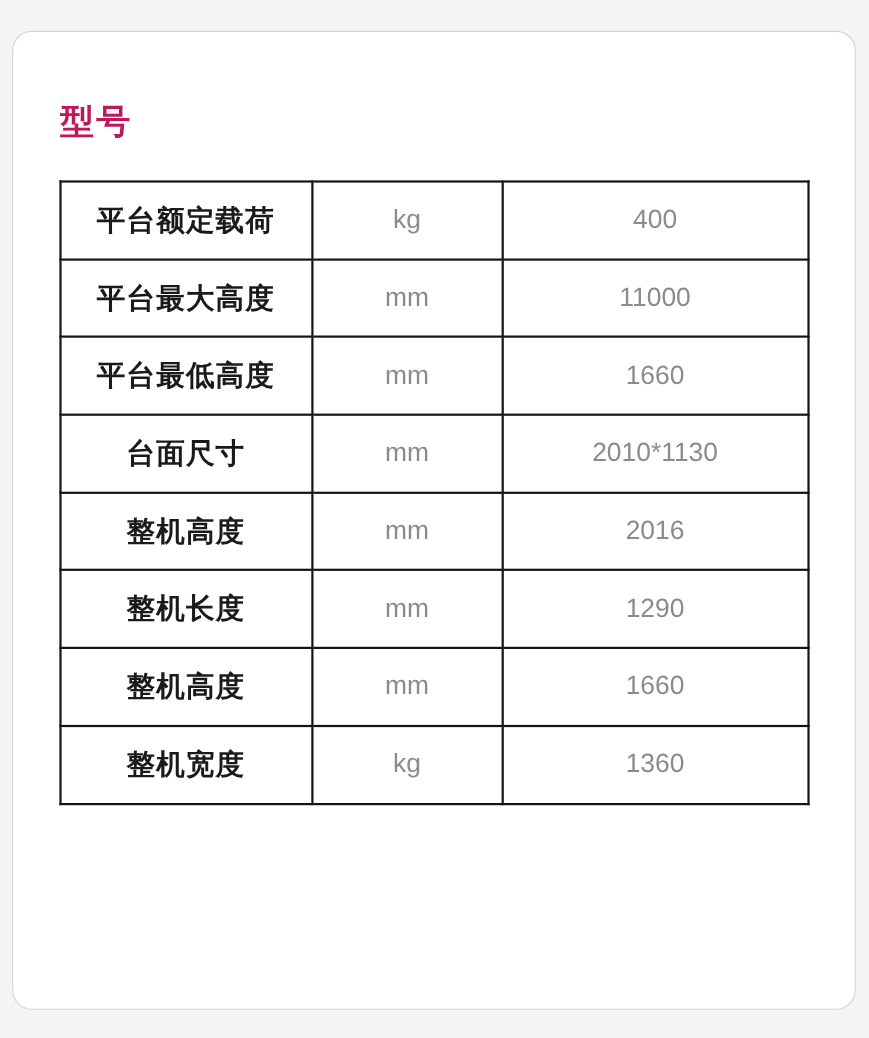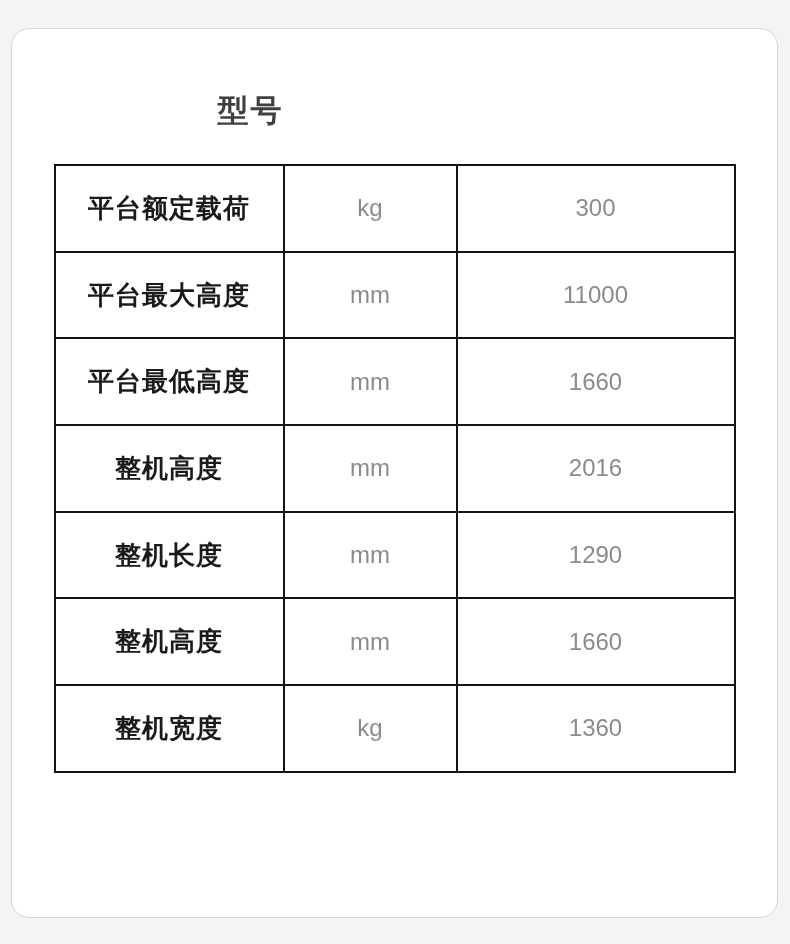--- a/index.html
+++ b/index.html
@@ -29,42 +29,42 @@
     display: grid;
     grid-template-columns: 229px 173px 278px;
     width: 680px;
     margin: 0 auto;
     height: 135px;
     box-sizing: border-box;
     padding-top: 28px;
     align-items: center;
   }
   .h-cell {
-    text-align: right;
+    text-align: left;
     font-weight: bold;
     font-size: 31px;
-    color: #404040;
+    color: #be185d;
     letter-spacing: 2px;
   }
   .h-cell.model-value {
     font-size: 32px;
     letter-spacing: 0.5px;
   }
   table.spec-table {
     width: 680px;
     margin: 0 auto;
     border-collapse: collapse;
     table-layout: fixed;
   }
   table.spec-table td {
     border: 2px solid #141414;
     height: 68.7px;
     text-align: center;
     vertical-align: middle;
-    padding: 8px;
+    padding: 0;
   }
   td.label-cell {
     font-weight: bold;
     font-size: 26px;
     color: #1a1a1a;
     letter-spacing: 1px;
   }
   td.unit-cell, td.value-cell {
     font-size: 24px;
     color: #8b8b8b;
@@ -85,31 +85,36 @@
   <table class="spec-table">
     <colgroup>
         <col class="c1">
         <col class="c2">
         <col class="c3">
       </colgroup>
     <tbody>
       <tr>
         <td class="label-cell">平台额定载荷</td>
         <td class="unit-cell">kg</td>
-        <td class="value-cell">300</td>
+        <td class="value-cell">400</td>
       </tr>
       <tr>
         <td class="label-cell">平台最大高度</td>
         <td class="unit-cell">mm</td>
         <td class="value-cell">11000</td>
       </tr>
       <tr>
         <td class="label-cell">平台最低高度</td>
         <td class="unit-cell">mm</td>
         <td class="value-cell">1660</td>
+      </tr>
+      <tr>
+        <td class="label-cell">台面尺寸</td>
+        <td class="unit-cell">mm</td>
+        <td class="value-cell">2010*1130</td>
       </tr>
       <tr>
         <td class="label-cell">整机高度</td>
         <td class="unit-cell">mm</td>
         <td class="value-cell">2016</td>
       </tr>
       <tr>
         <td class="label-cell">整机长度</td>
         <td class="unit-cell">mm</td>
         <td class="value-cell">1290</td>

